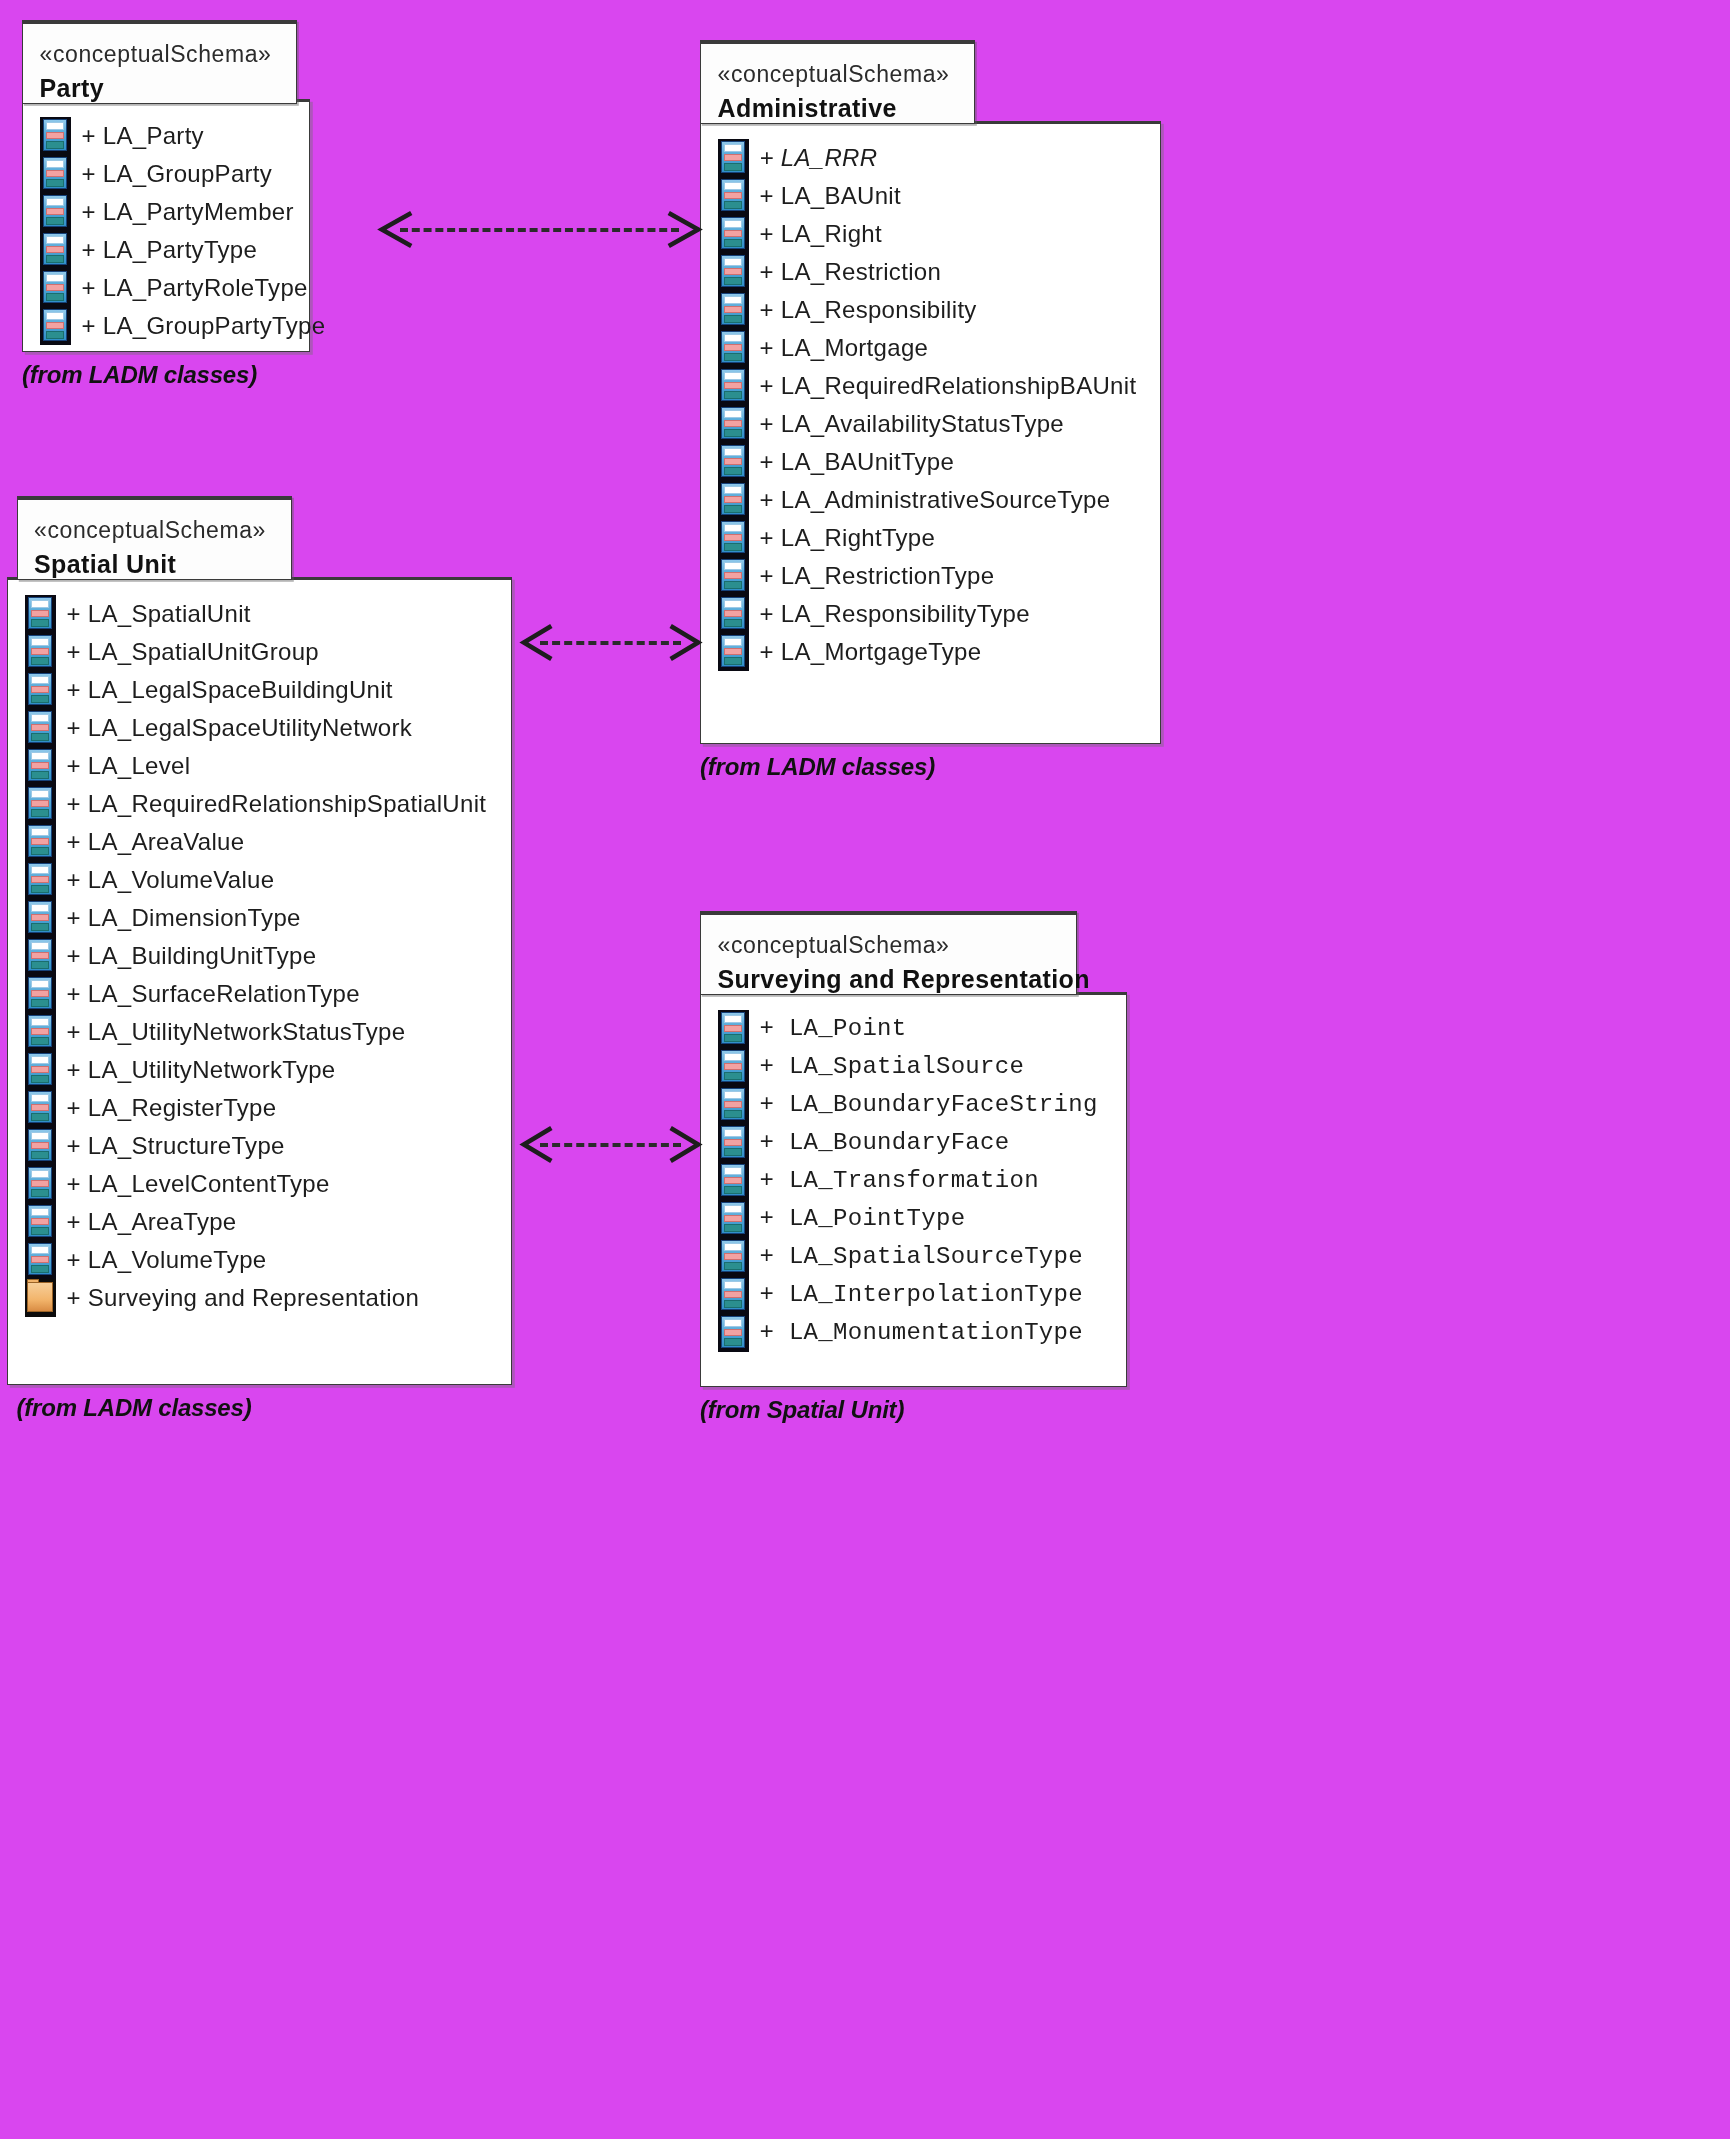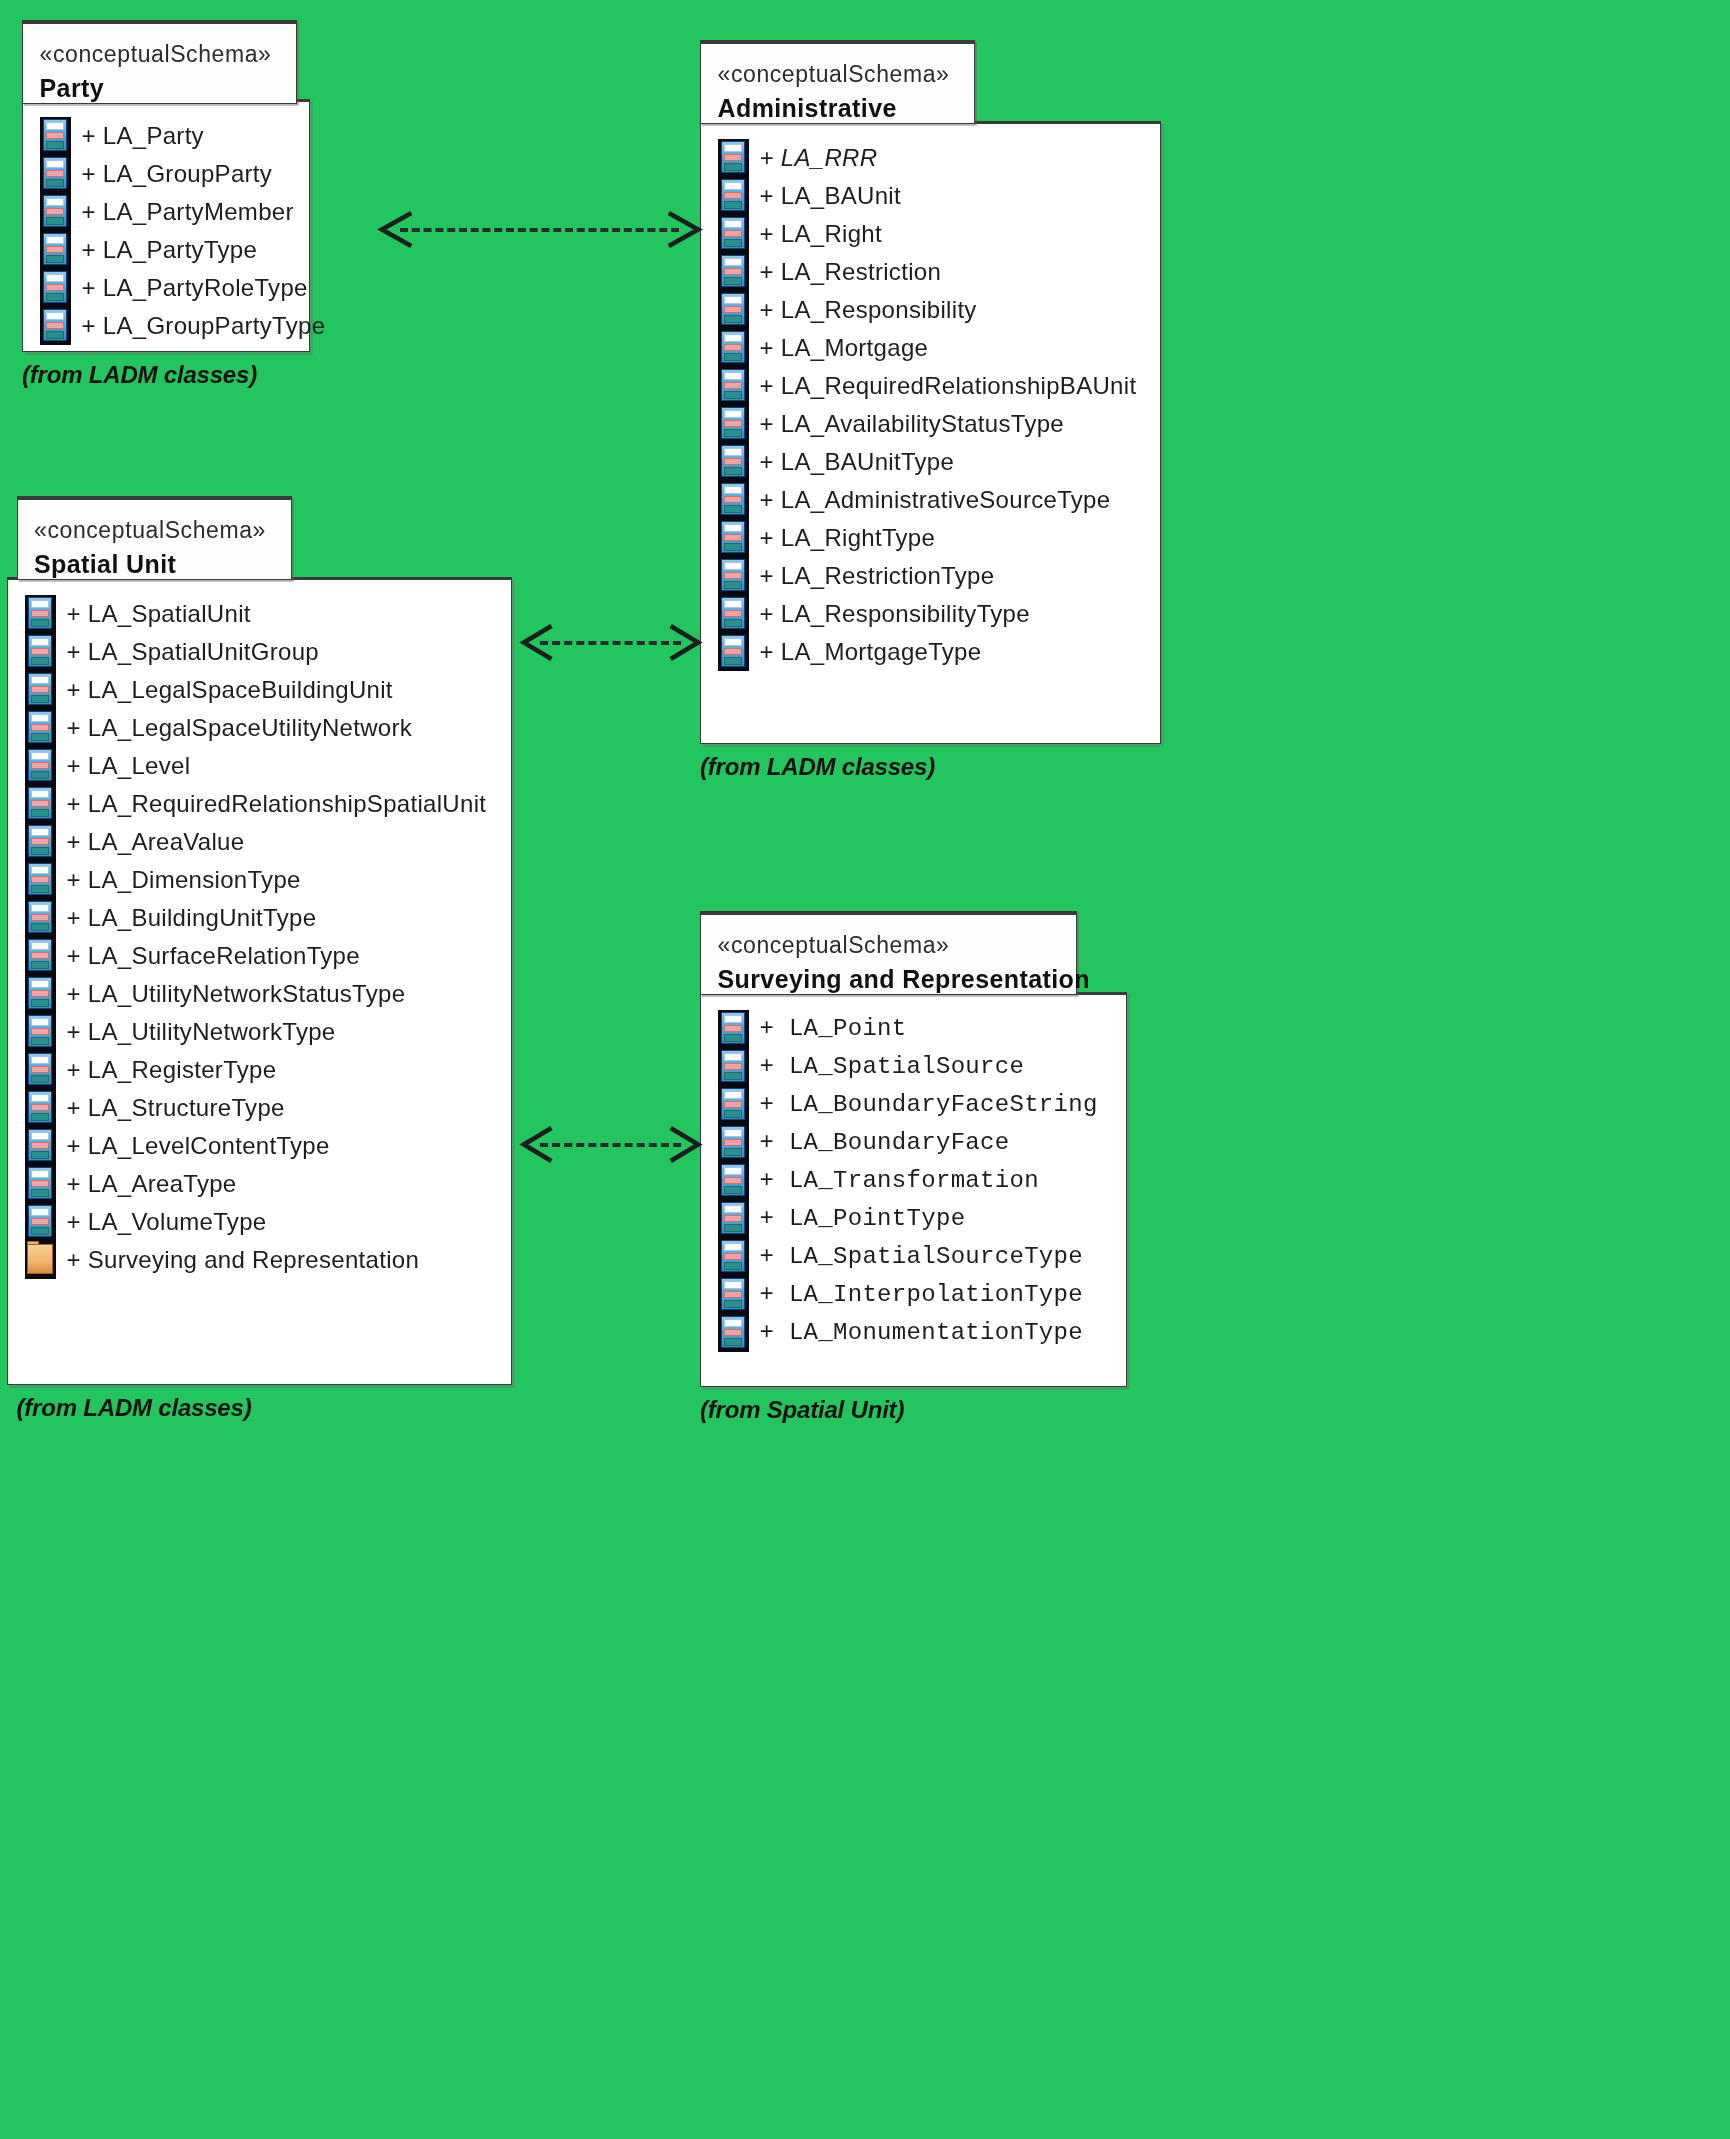--- a/index.html
+++ b/index.html
@@ -8,21 +8,21 @@
     padding: 0;
     background: #ffffff;
   }
   body {
     font-family: "Liberation Sans", sans-serif;
   }
   #canvas {
     position: relative;
     width: 1730px;
     height: 2140px;
-    background: #22c55e;
+    background: #d946ef;
     overflow: hidden;
   }
 
   
   .package {
     position: absolute;
   }
   .pkg-tab {
     position: absolute;
     box-sizing: border-box;
@@ -475,20 +475,30 @@
             <span class="member-label">+ LA_AreaValue</span>
           </div>
           <div class="member">
             <span class="icon-class">
               <span class="glyph">
                 <span class="r"></span>
                 <span class="r pink"></span>
                 <span class="r teal"></span>
               </span>
             </span>
+            <span class="member-label">+ LA_VolumeValue</span>
+          </div>
+          <div class="member">
+            <span class="icon-class">
+              <span class="glyph">
+                <span class="r"></span>
+                <span class="r pink"></span>
+                <span class="r teal"></span>
+              </span>
+            </span>
             <span class="member-label">+ LA_DimensionType</span>
           </div>
           <div class="member">
             <span class="icon-class">
               <span class="glyph">
                 <span class="r"></span>
                 <span class="r pink"></span>
                 <span class="r teal"></span>
               </span>
             </span>

